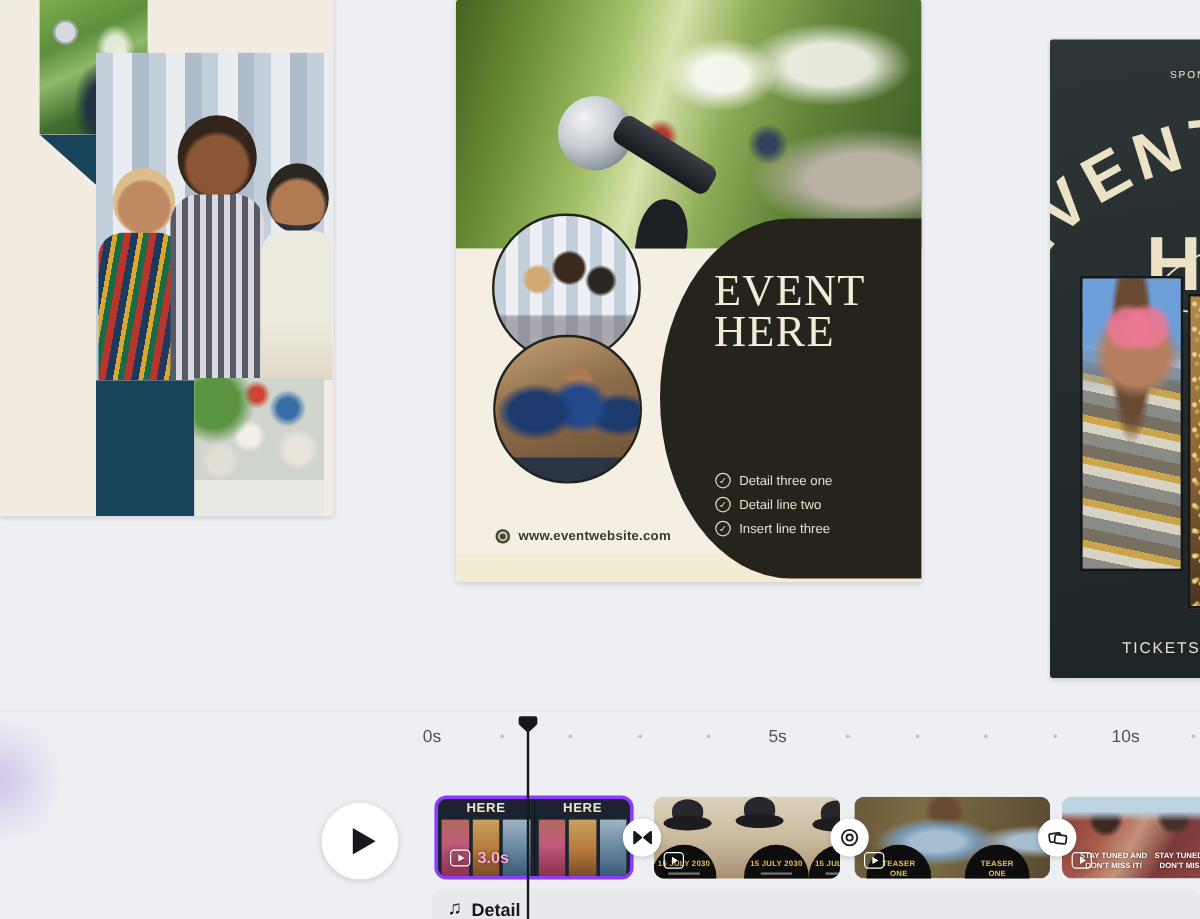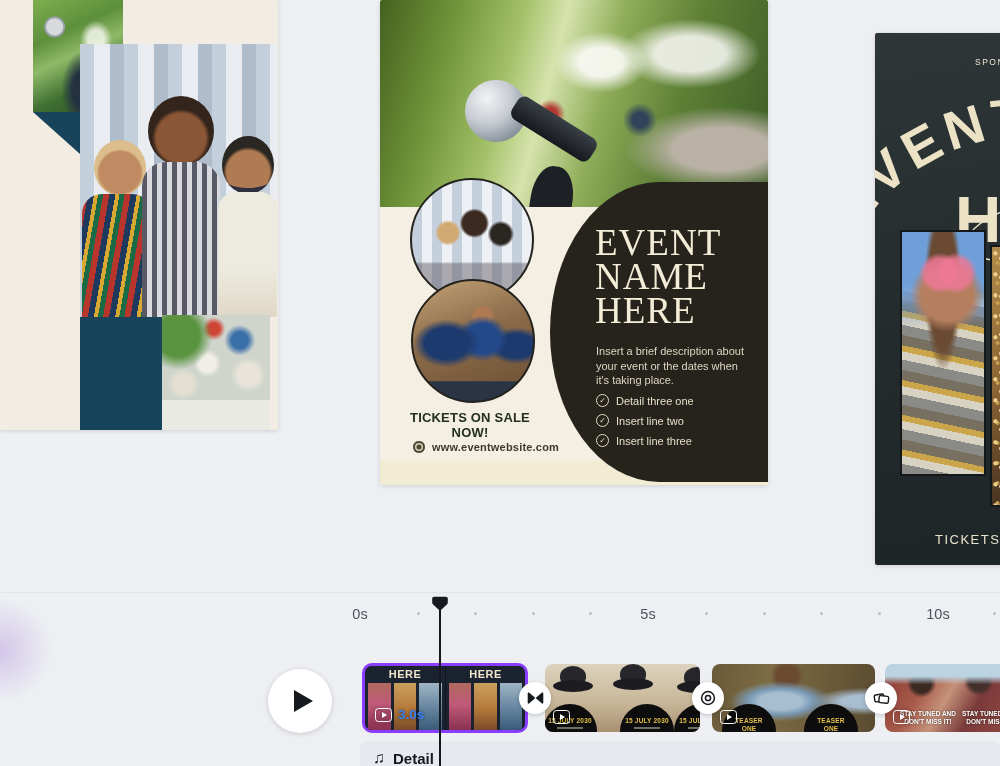--- a/index.html
+++ b/index.html
@@ -159,21 +159,21 @@
   .strip { flex:1; }
   .strip.s1 { background:linear-gradient(180deg,#b0685e 0%,#c05a7a 45%,#8a3050 100%); }
   .strip.s2 { background:linear-gradient(180deg,#caa05e 0%,#b5793a 55%,#7a4a28 100%); }
   .strip.s3 { background:linear-gradient(180deg,#9fb5c5 0%,#5f7f9a 60%,#3a5a78 100%); }
   .clip-meta { position:absolute; left:10px; bottom:8px; display:flex; align-items:center; gap:6px; z-index:5; }
   .video-badge { width:17px; height:14px; border:1.6px solid #fff; border-radius:3.5px;
     display:flex; align-items:center; justify-content:center;
     filter:drop-shadow(0 0 2px rgba(0,0,0,.5)); }
   .video-badge i { width:0; height:0; border-left:5px solid #fff;
     border-top:3.2px solid rgba(0,0,0,0); border-bottom:3.2px solid rgba(0,0,0,0); margin-left:1px; }
-  .clip-duration { color:#3b82f6; font-size:13.5px; font-weight:700; text-shadow:0 0 3px rgba(0,0,0,.6); }
+  .clip-duration { color:#f9a8d4; font-size:13.5px; font-weight:700; text-shadow:0 0 3px rgba(0,0,0,.6); }
   .corner-badge { position:absolute; left:8px; bottom:8px; z-index:6; }
 
   #clip2 { left:545px; width:155px;
     background:linear-gradient(180deg,#dcd2bd 0%,#c9b89a 55%,#a88f72 100%); }
   .hat { position:absolute; width:40px; height:30px; }
   .hat::before { content:""; position:absolute; left:7px; top:0; width:26px; height:20px;
     border-radius:50% 50% 40% 40%; background:#27272b; }
   .hat::after { content:""; position:absolute; left:0; top:14px; width:40px; height:12px;
     border-radius:50%; background:#1d1d21; }
   .round-badge { position:absolute; bottom:-26px; width:54px; height:54px; border-radius:50%;
@@ -233,40 +233,37 @@
       <div class="mic-ball"></div>
       <div class="mic-body"></div>
       <div class="mic-tie"></div>
     </div>
     <div class="p2-strip"></div>
     <div class="circle-photo" id="circ1"></div>
     <div class="circle-photo" id="circ2"></div>
     <div class="p2-pill">
       <div class="p2-headline">
         <span style="display:block">EVENT</span>
-        <span style="display:block">NAME</span>
         <span style="display:block">HERE</span>
       </div>
-      <div class="p2-desc">Insert a brief description about your event or the dates when it's taking place.</div>
       <div class="p2-details">
         <div class="detail-row">
           <span class="check-circle">✓</span>
           <span class="detail-text">Detail three one</span>
         </div>
         <div class="detail-row">
           <span class="check-circle">✓</span>
-          <span class="detail-text">Insert line two</span>
+          <span class="detail-text">Detail line two</span>
         </div>
         <div class="detail-row">
           <span class="check-circle">✓</span>
           <span class="detail-text">Insert line three</span>
         </div>
       </div>
     </div>
-    <div class="p2-tickets">TICKETS ON SALE NOW!</div>
     <div class="p2-site-row">
       <span class="globe-dot"></span>
       <span class="p2-site">www.eventwebsite.com</span>
     </div>
   </div>
 
   <div class="page" id="page3">
     <div class="p3-spon">SPON</div>
     <svg class="p3-arch">
       <defs>

